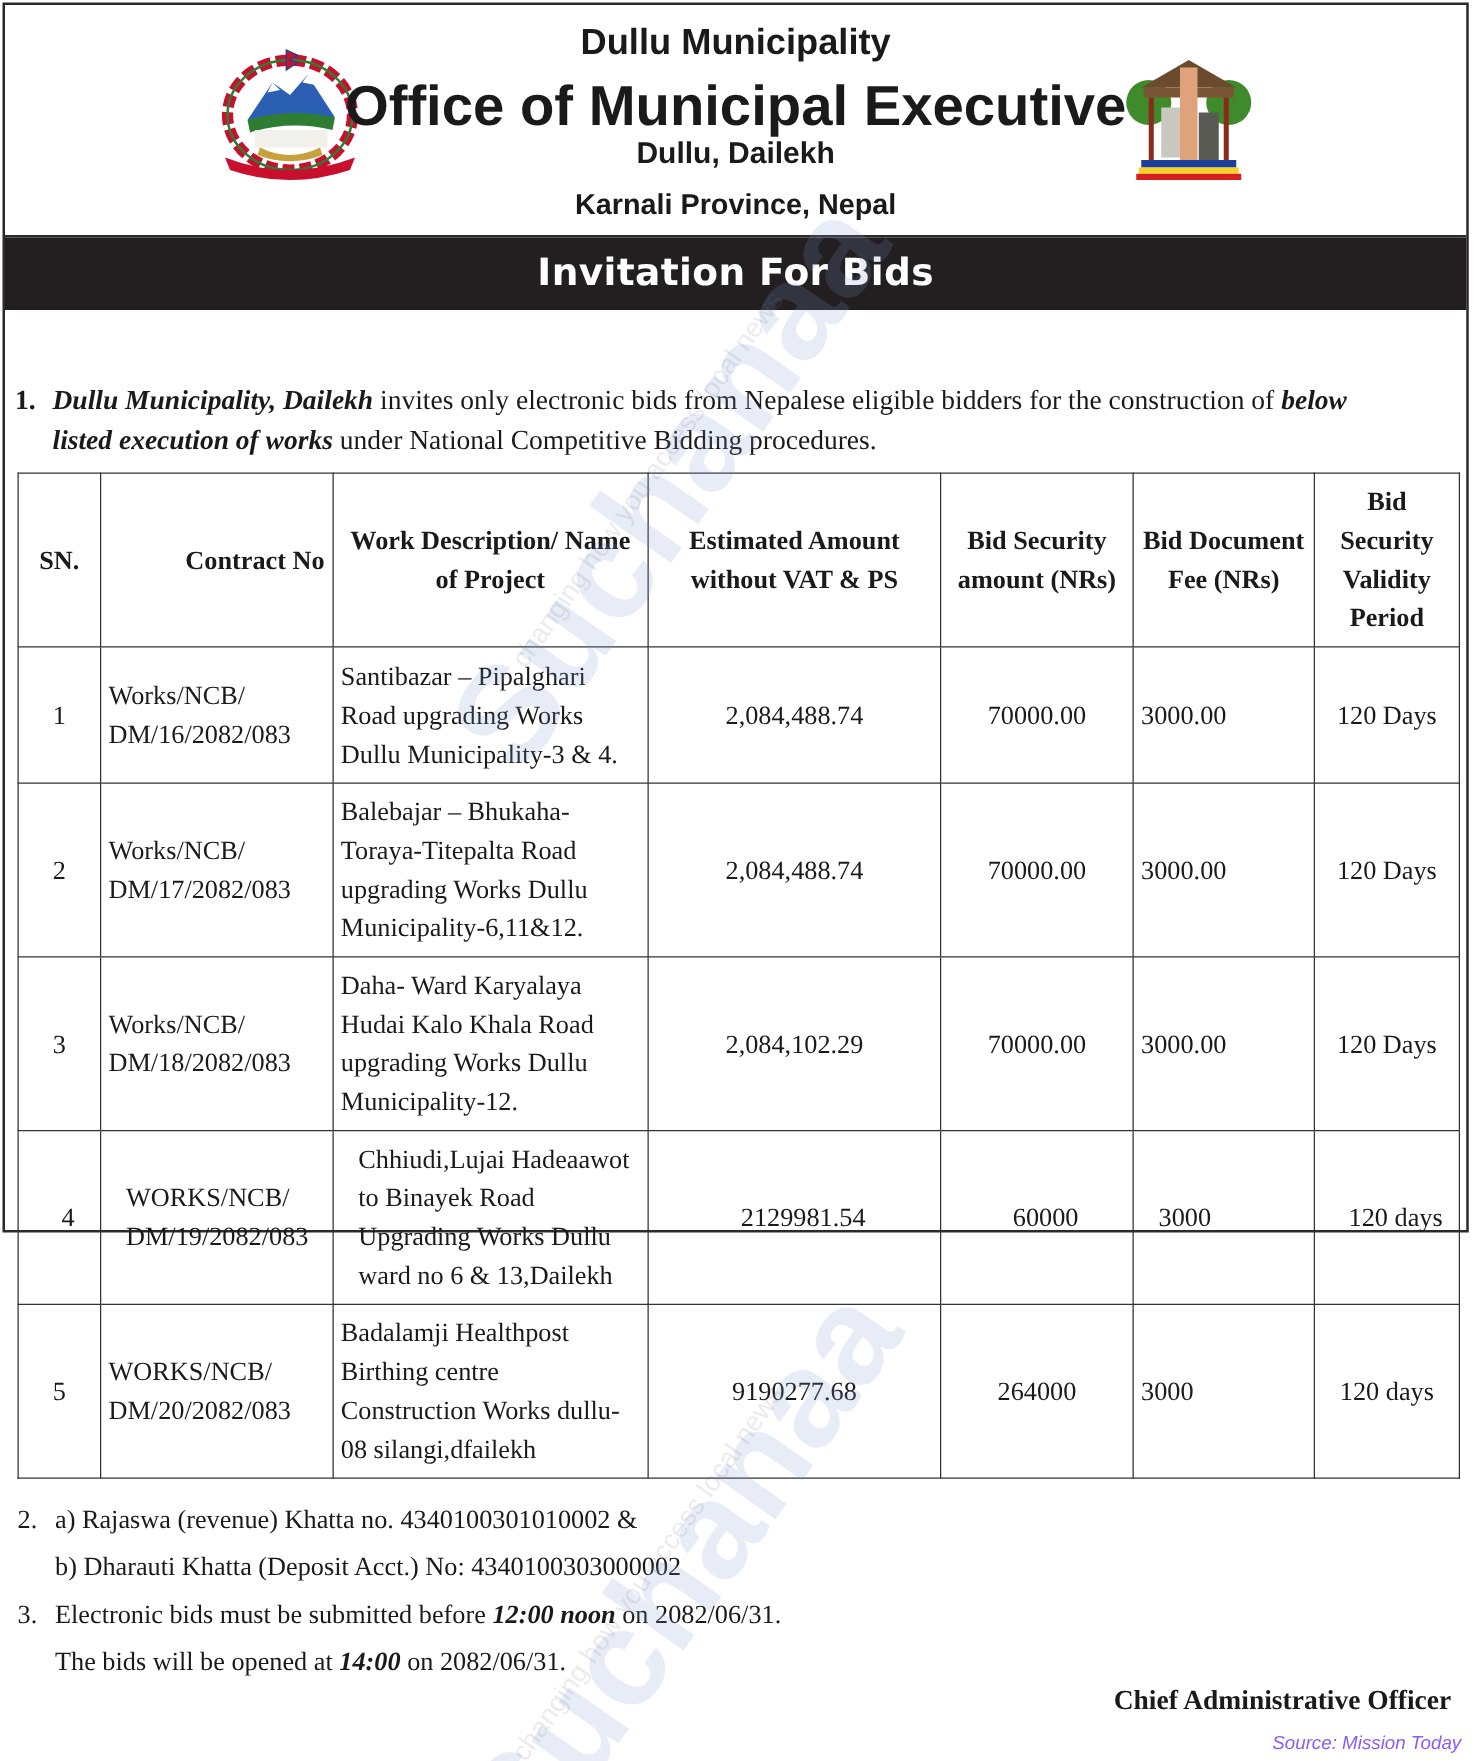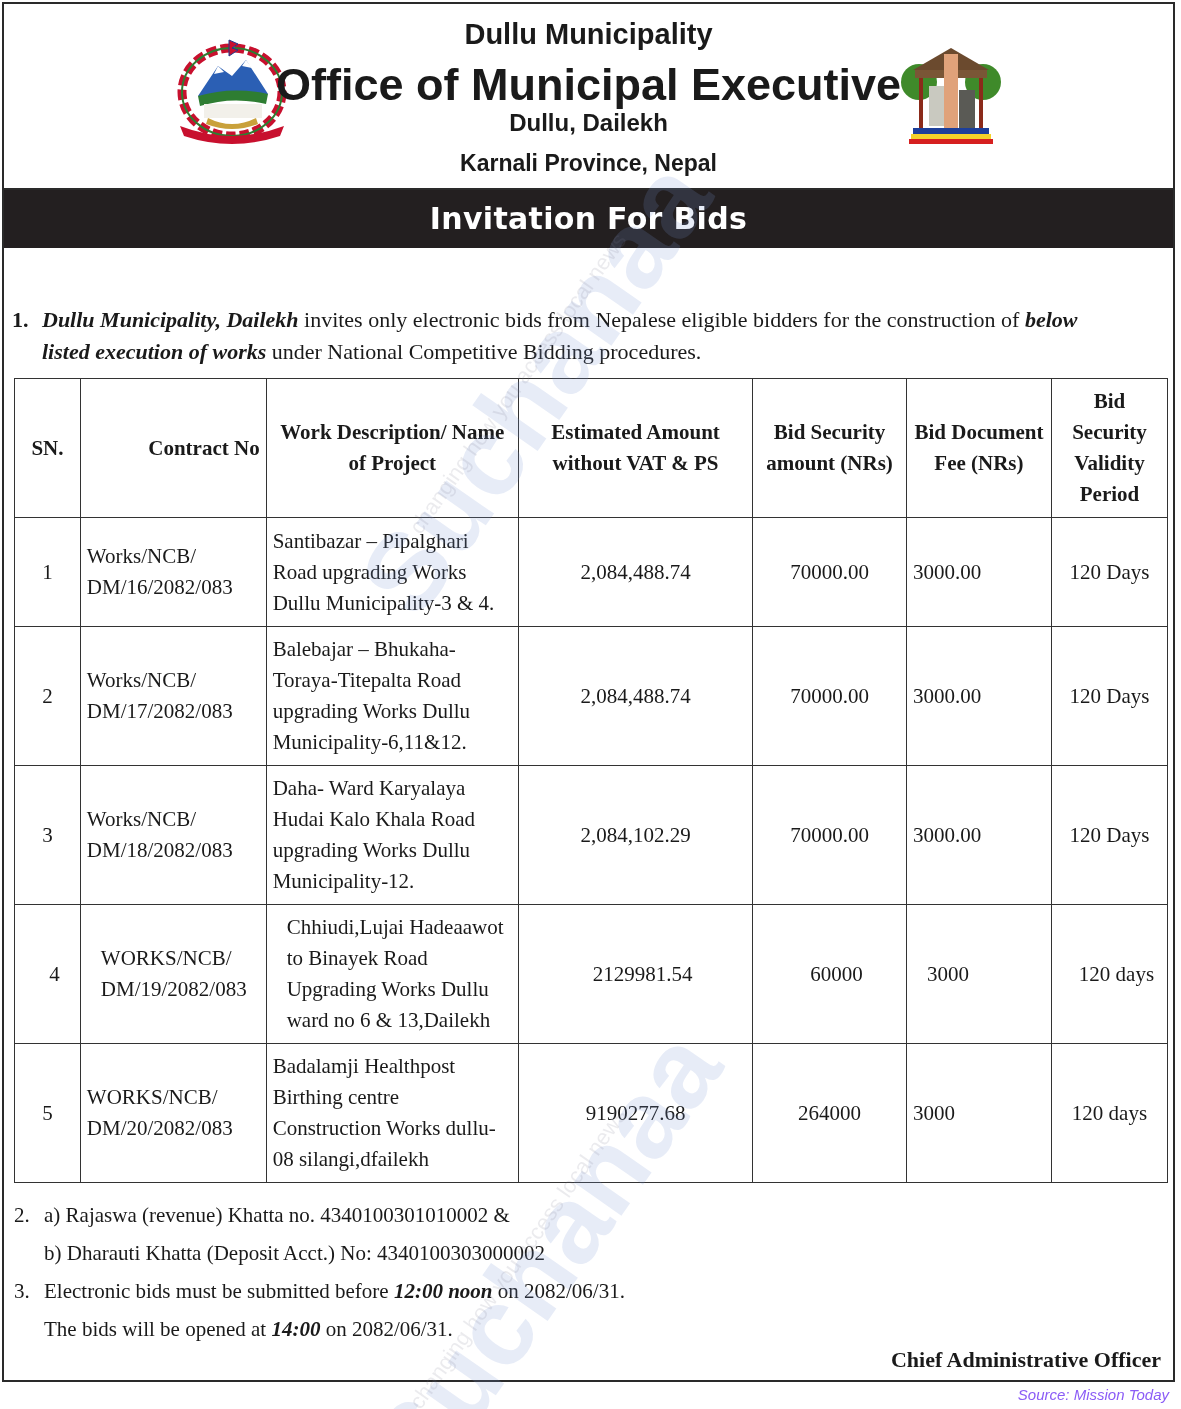--- a/index.html
+++ b/index.html
@@ -1,19 +1,19 @@
 <!DOCTYPE html>
 <html><head>
 <meta charset="utf-8">
 <style>
   html, body { margin: 0; padding: 0; background: #ffffff; }
   body { width: 1181px; height: 1409px; position: relative; overflow: hidden;
          font-family: "Liberation Serif", "DejaVu Serif", serif; color: #1a1a1a; }
 
-  .frame { position: absolute; left: 2px; top: 2px; width: 1173px; height: 1380px;
+  .frame { position: absolute; left: 2px; top: 2px; width: 1173px; height: 984px;
            border: 2px solid #2a2a2a; box-sizing: border-box; background: #fff; }
 
   
   .header { position: absolute; left: 0; top: 0; width: 100%; height: 186px;
             border-bottom: 2px solid #2a2a2a; box-sizing: border-box; }
   .hdr-text { position: absolute; left: 0; right: 0; top: 0; text-align: center;
               font-family: "Liberation Sans", "DejaVu Sans", sans-serif; font-weight: bold; color: #1a1a1a; }
   .hdr-line1 { position: absolute; top: 14px; left: 0; right: 0; font-size: 29px; }
   .hdr-line2 { position: absolute; top: 55px; left: 0; right: 0; font-size: 45px; }
   .hdr-line3 { position: absolute; top: 105px; left: 0; right: 0; font-size: 24px; }

